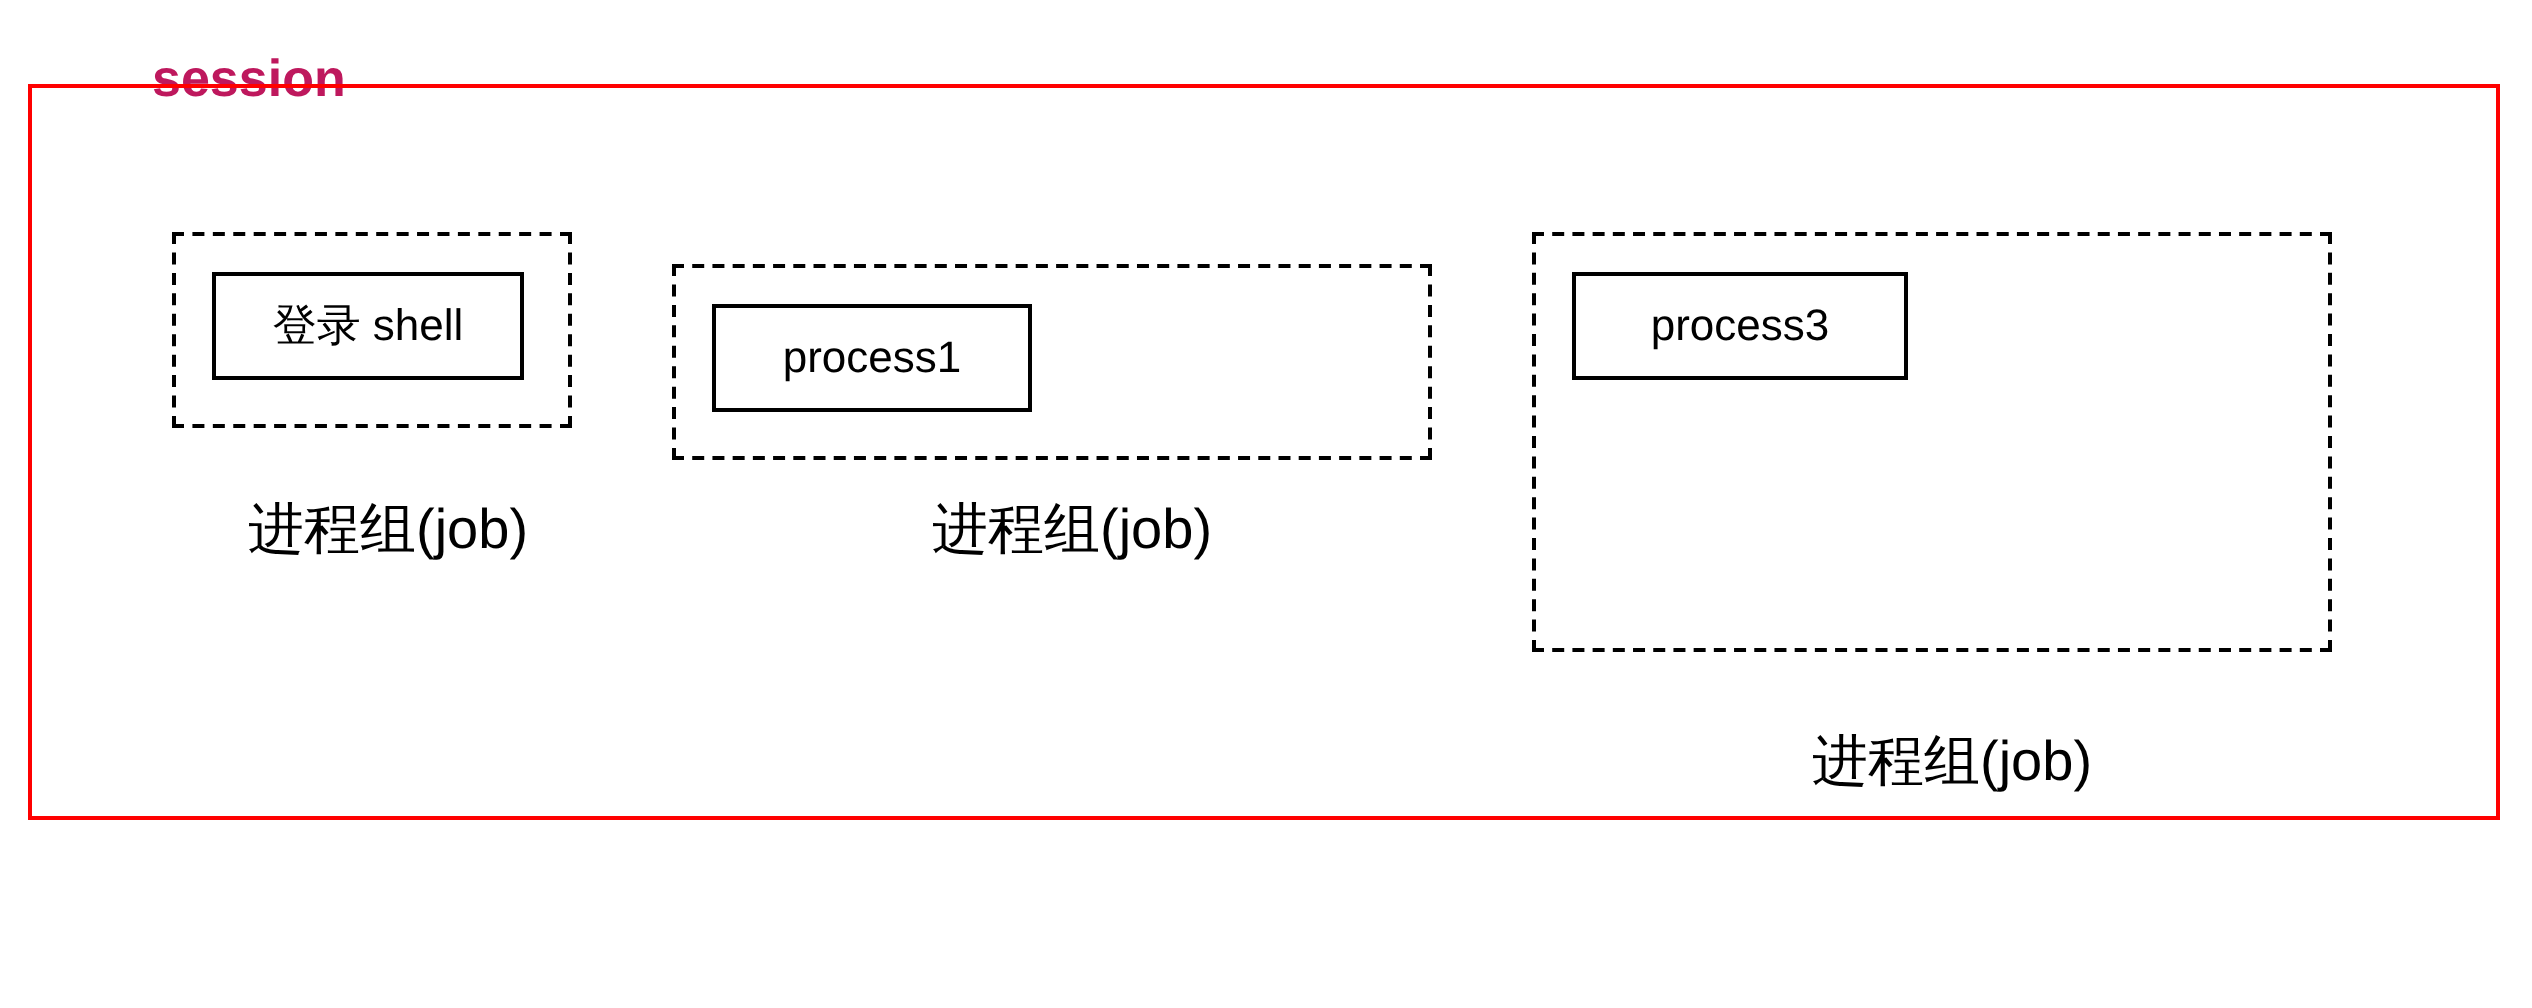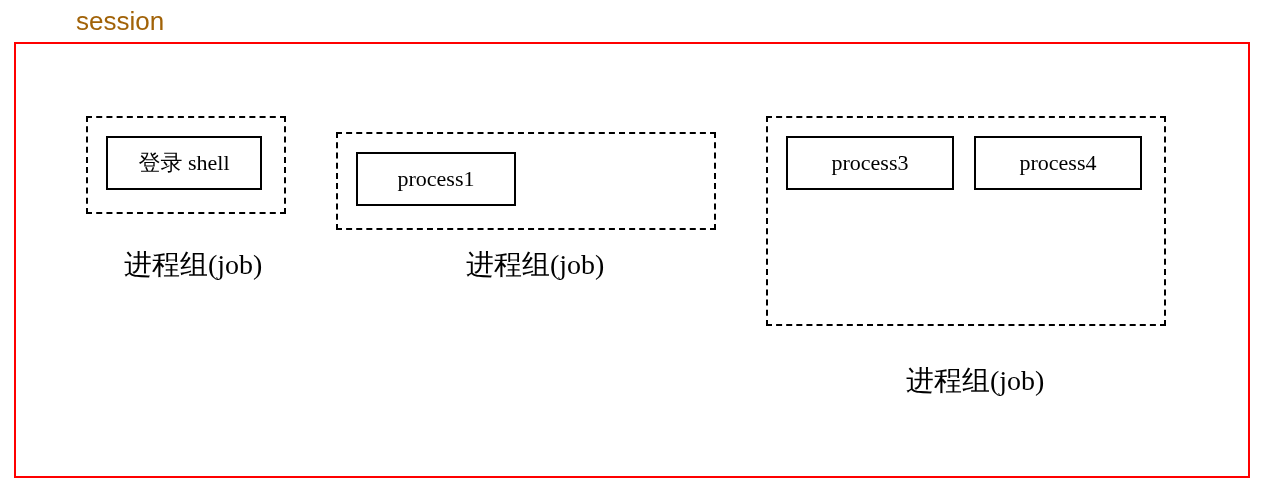--- a/index.html
+++ b/index.html
@@ -7,33 +7,32 @@
     margin: 0;
     font-family: "Microsoft YaHei", "PingFang SC", Arial, sans-serif;
     background: #ffffff;
     width: 1266px;
     height: 504px;
     position: relative;
   }
   .session-label {
     position: absolute;
     left: 76px;
-    top: 6px;
-    color: #a16207;
+    top: 24px;
+    color: #be185d;
     font-size: 26px;
-    font-weight: normal;
+    font-weight: bold;
   }
   .session-box {
     position: absolute;
     left: 14px;
     top: 42px;
     width: 1236px;
-    height: 436px;
+    height: 368px;
     border: 2px solid #ff0000;
-    font-family: Liberation Serif, serif;
   }
   .group-box {
     position: absolute;
     border: 2px dashed #000000;
     padding: 18px;
   }
   .group1 {
     left: 70px;
     top: 72px;
     width: 200px;
@@ -109,21 +108,20 @@
     <div class="group2-inner">
       <div class="process-box">process1</div>
     </div>
   </div>
   <div class="group-label label2">进程组(job)</div>
 
   <div class="group-box group3">
     <div class="group3-inner">
       <div class="group3-row">
         <div class="process-box">process3</div>
-        <div class="process-box">process4</div>
       </div>
       <div class="group3-row">
       </div>
     </div>
   </div>
   <div class="group-label label3">进程组(job)</div>
 
 </div>
 
 </body></html>

